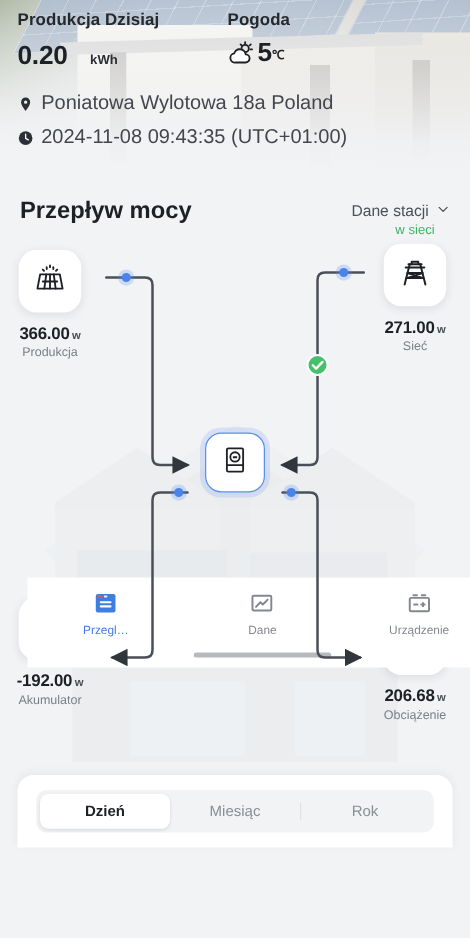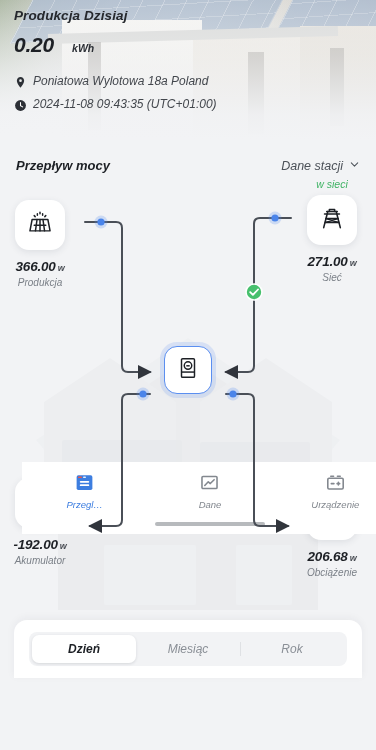--- a/index.html
+++ b/index.html
@@ -6,21 +6,20 @@
   html, body {
     width: 376px; height: 750px;
     font-family: "Liberation Sans", sans-serif;
     background: #f2f3f5;
     overflow: hidden;
   }
   #app {
     position: relative;
     width: 376px; height: 534px;
     background: #f9a8d4;
-    font-style: italic;
   }
 
   
   .header {
     position: relative;
     width: 376px; height: 140px;
     overflow: hidden;
     background: #d9dadb;
   }
   .header-photo {
@@ -85,37 +84,37 @@
   .hdr-value { font-size: 21px; font-weight: bold; color: #1d2025; letter-spacing: -.2px; }
   .hdr-unit { font-size: 10.5px; font-weight: bold; color: #2b2f35; margin-left: 18px; }
 
   .weather-row { display: flex; align-items: center; margin-top: 8px; }
   .weather-icon { width: 22px; height: 22px; position: relative; margin-right: 2px; }
   .weather-temp { font-size: 21px; font-weight: bold; color: #1d2025; }
   .weather-deg { font-size: 10px; font-weight: bold; color: #1d2025; vertical-align: super; }
 
   .meta-row { display: flex; align-items: center; margin-top: 9px; }
   .meta-icon { width: 13px; height: 13px; margin-right: 6px; flex: none; }
-  .meta-text { font-size: 12px; color: #43474d; }
+  .meta-text { font-size: 16px; color: #43474d; }
 
   
   .flow-card {
     position: relative;
     margin: 0;
     padding: 18px 16px 0 16px;
     height: 470px;
     overflow: hidden;
     background: #f2f3f5;
   }
   .flow-bg {
     position: absolute; left: 0; top: 0; width: 376px; height: 470px;
     opacity: .55; pointer-events: none;
   }
   .flow-head { display: flex; align-items: center; justify-content: space-between; position: relative; z-index: 3;}
-  .flow-title { font-size: 13px; font-weight: bold; color: #1d2025; }
+  .flow-title { font-size: 19px; font-weight: bold; color: #1d2025; }
   .flow-select { display: flex; align-items: center; font-size: 12.5px; color: #4c5158; }
   .chev { margin-left: 6px; display: inline-block; }
 
   .diagram { position: absolute; left: 0; top: 0; width: 376px; height: 470px; z-index: 2; }
 
   .node { position: absolute; width: 92px; text-align: center; }
   .node-tile {
     width: 50px; height: 50px; margin: 0 auto;
     background: #fff; border-radius: 14px;
     box-shadow: 0 2px 7px rgba(40,48,64,.10);
@@ -211,20 +210,34 @@
     </div>
     <div class="header-fade"></div>
 
     <div class="header-content">
       <div class="hdr-row">
         <div class="hdr-col-left">
           <div class="hdr-title">Produkcja Dzisiaj</div>
           <div class="hdr-value-row">
             <span class="hdr-value">0.20</span>
             <span class="hdr-unit">kWh</span>
+          </div>
+        </div>
+        <div class="hdr-col-right">
+          <div class="hdr-title">Pogoda</div>
+          <div class="weather-row">
+            <span class="weather-icon">
+              <svg viewBox="0 0 24 24" width="22" height="22" fill="none" stroke="#1d2025" stroke-width="1.6" stroke-linecap="round" stroke-linejoin="round">
+                <circle cx="15.4" cy="7.4" r="3.2"></circle>
+                <path d="M15.4 1.9v1.3M20.3 3.8l-.9.9M21.4 8.2h-1.3M10.4 8.2H9.1M11.4 3.8l.9.9"></path>
+                <path d="M7.2 19.6h8.4a3.5 3.5 0 0 0 .3-7 5.2 5.2 0 0 0-10-1 3.8 3.8 0 0 0 1.3 8z" fill="#ffffff"></path>
+              </svg>
+            </span>
+            <span class="weather-temp">5</span>
+            <span class="weather-deg">℃</span>
           </div>
         </div>
       </div>
 
       <div class="meta-row" style="margin-top:17px;">
         <span class="meta-icon">
           <svg viewBox="0 0 24 24" width="13" height="13" fill="#2c3036">
             <path d="M12 2C8.3 2 5.3 5 5.3 8.7c0 5 6.7 12.8 6.7 12.8s6.7-7.8 6.7-12.8C18.7 5 15.7 2 12 2zm0 9.2a2.5 2.5 0 1 1 0-5 2.5 2.5 0 0 1 0 5z"></path>
           </svg>
         </span>

